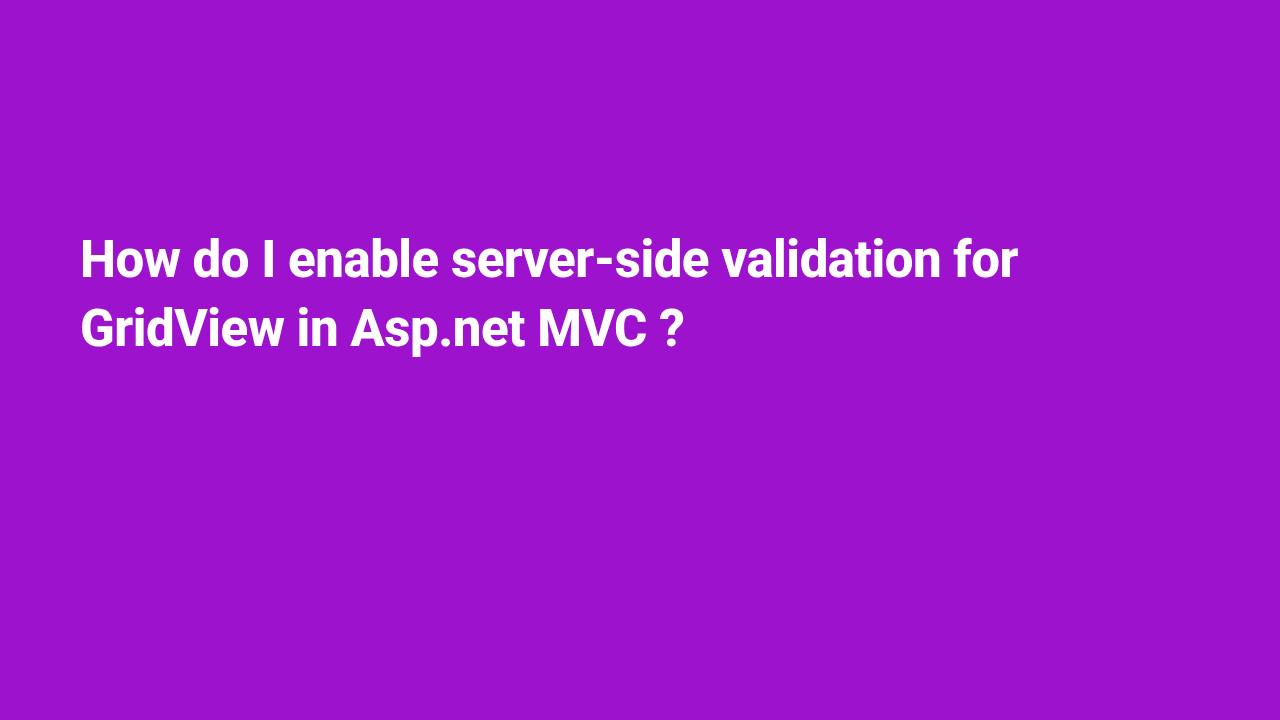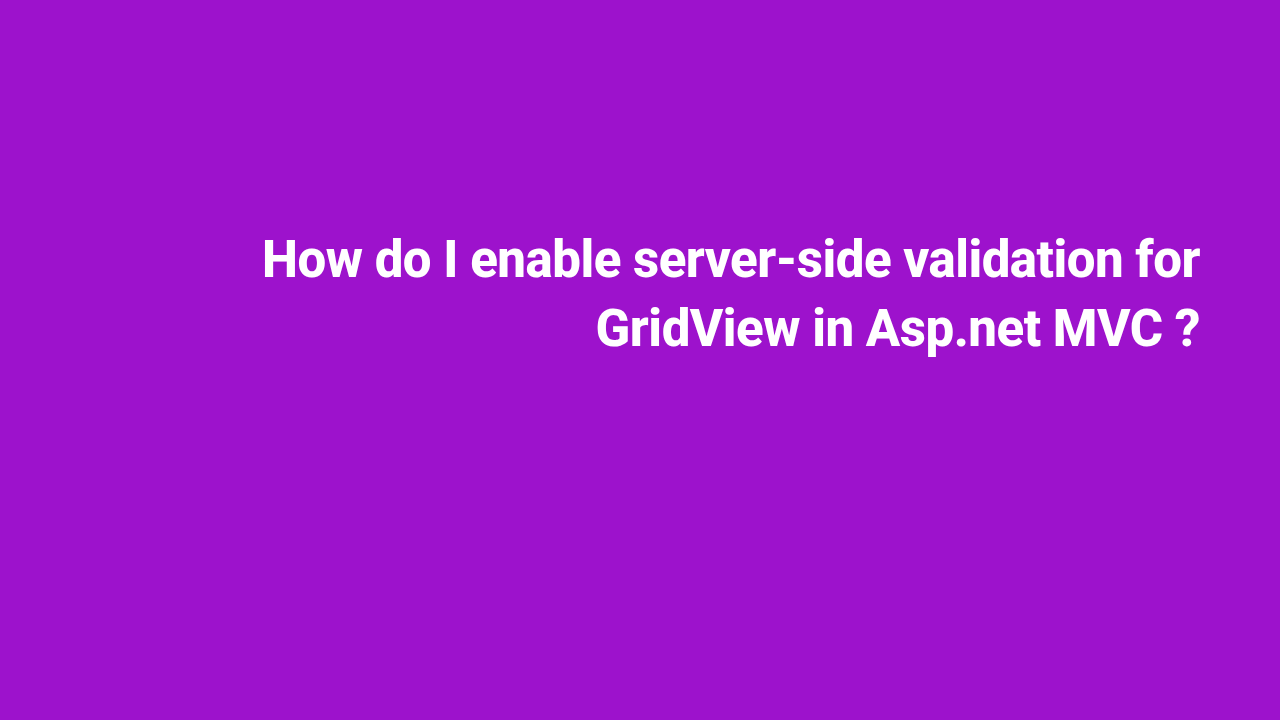--- a/index.html
+++ b/index.html
@@ -12,21 +12,21 @@
       height: 720px;
       background-color: #9D12CC;
       display: flex;
       align-items: center;
       justify-content: center;
       font-family: -apple-system, BlinkMacSystemFont, "Segoe UI", Roboto, Helvetica, Arial, sans-serif;
       overflow: hidden;
     }
     .heading-container {
       width: 100%;
-      text-align: right;
+      text-align: left;
       padding: 0 80px;
       position: relative;
       top: -65px;
     }
     .heading {
       color: #FFFFFF;
       font-size: 51px;
       font-weight: 800;
       line-height: 1.35;
       letter-spacing: -0.5px;

